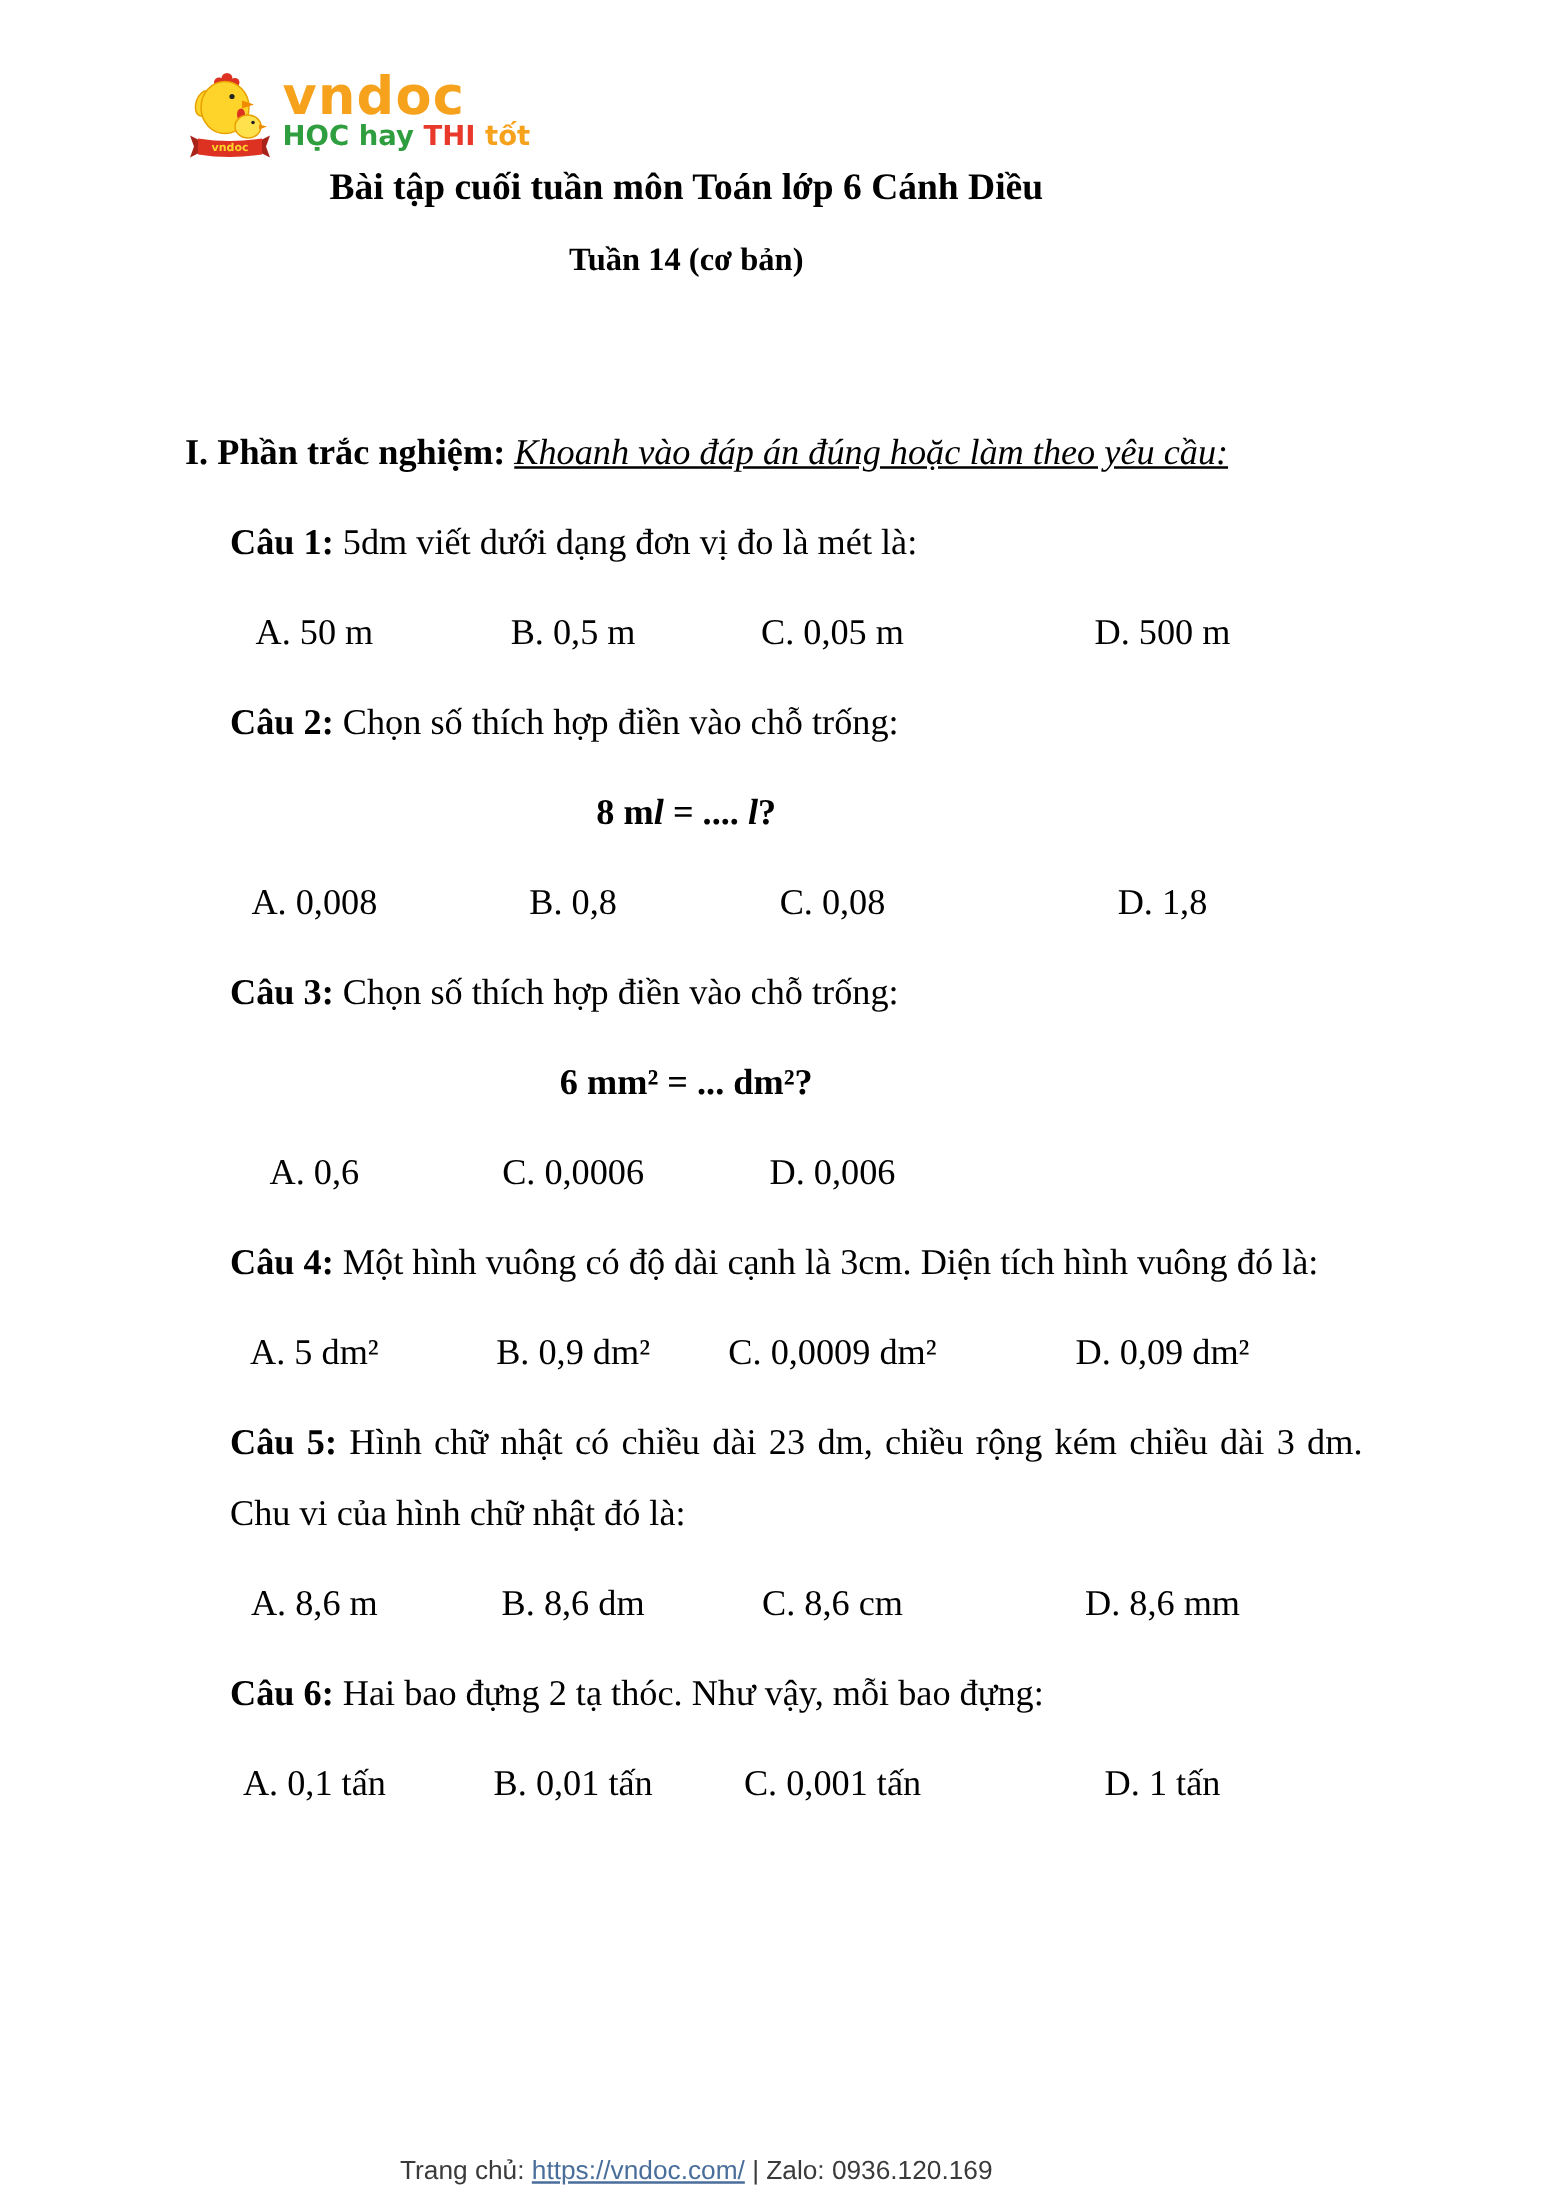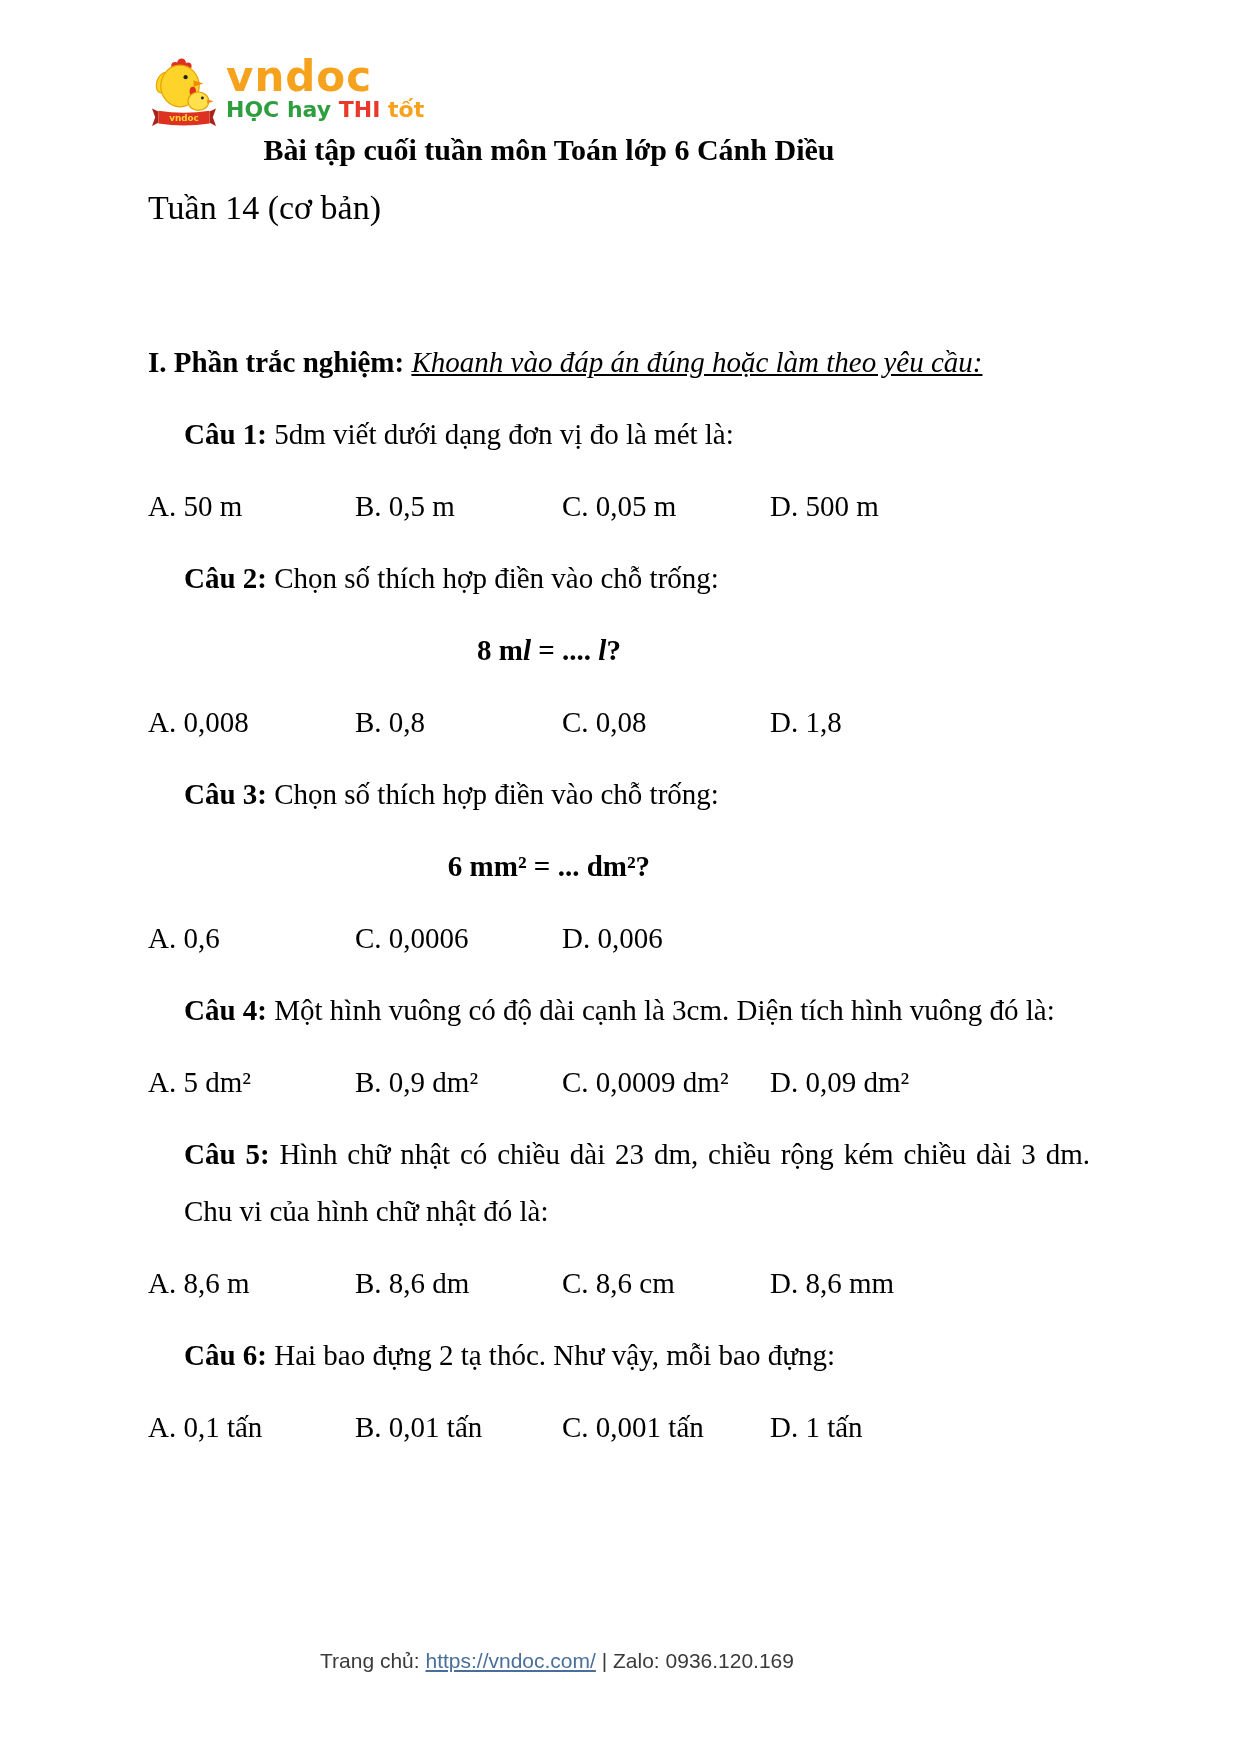--- a/index.html
+++ b/index.html
@@ -49,40 +49,40 @@
   
   .line { margin: 0 0 15px 0; line-height: 57px; }
   .title {
     text-align: center;
     font-weight: bold;
     font-size: 30px;
     line-height: 44px;
     margin: 0 140px 14px 0;
   }
   .subtitle {
-    text-align: left;
-    font-weight: normal;
-    font-size: 34px;
+    text-align: center;
+    font-weight: bold;
+    font-size: 26px;
     line-height: 44px;
     margin: 0 140px 0 0;
   }
   .section-line { margin-top: 104px; }
   .q-label { font-weight: bold; }
   .q-instruction { font-style: italic; text-decoration: underline; }
   .q-text { text-align: justify; margin-left: 36px; }
   .formula { font-weight: bold; text-align: center; margin-right: 140px; }
   .formula i { font-style: italic; }
-  .opts { display: grid; grid-template-columns: 207px 207px 208px auto; }
+  .opts { display: grid; grid-template-columns: 207px 207px 208px auto; text-align: center; }
 
   
   .footer {
     position: absolute;
     left: 0;
     right: 126px;
-    top: 1646px;
+    top: 1722px;
     text-align: center;
     font-family: "Liberation Sans", sans-serif;
     font-size: 21px;
     line-height: 30px;
     color: var(--footer-gray, #3A3A3A);
   }
   .footer a { color: var(--link-blue, #4A6E9A); text-decoration: underline; }
 </style>
 </head>
 <body>

